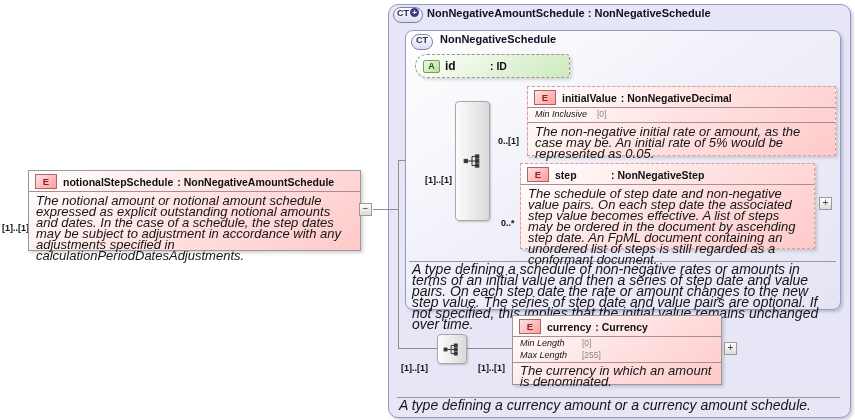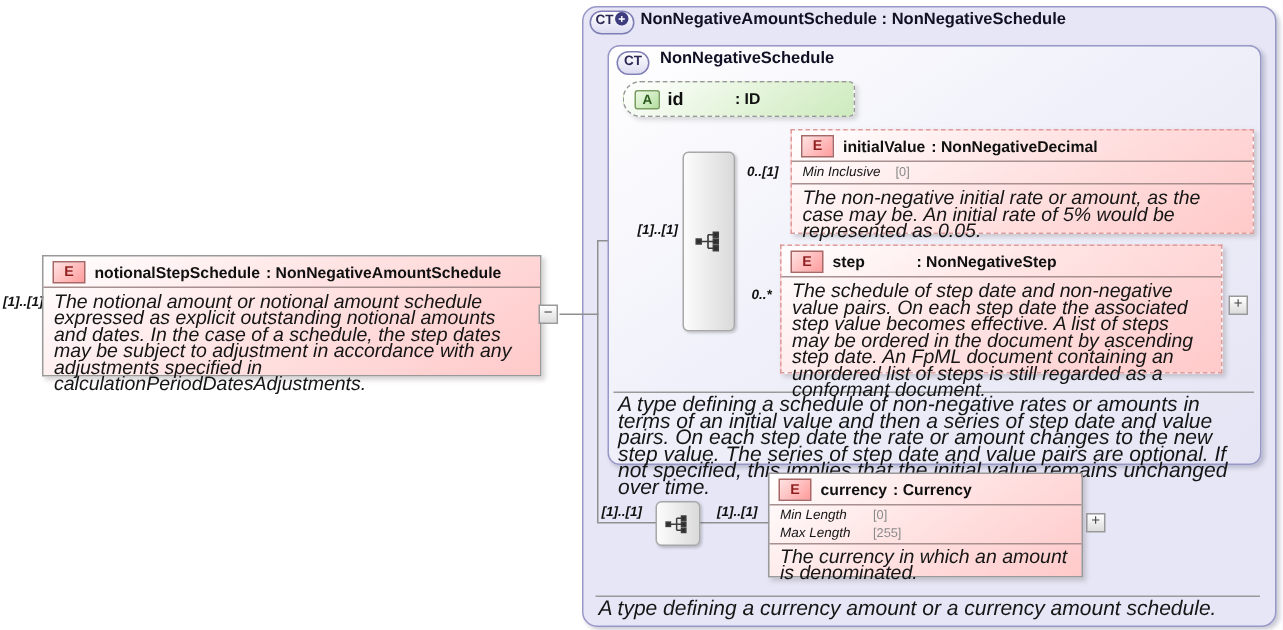--- a/index.html
+++ b/index.html
@@ -55,21 +55,21 @@
   .attr-box{
     position:absolute;z-index:3;display:flex;align-items:center;gap:5px;padding:0 6px 0 7px;
     background:linear-gradient(145deg,#ffffff 0%,#e8f6e0 45%,#cdeabd 100%);
     border:1px dashed #999;border-radius:12px 4px 4px 12px;
     box-shadow:2px 2px 3px rgba(110,120,110,0.25);
   }
   .attr-name{font-size:12px;font-weight:bold;color:#101010;min-width:40px;}
   .attr-type{font-size:10.5px;font-weight:bold;color:#101010;}
   
   .line{position:absolute;background:#8f8f8f;z-index:2;}
-  .card-label{position:absolute;font-size:9px;font-weight:bold;font-style:italic;color:#101010;white-space:nowrap;z-index:3;}
+  .card-label{position:absolute;font-size:9px;font-weight:bold;color:#101010;white-space:nowrap;z-index:3;margin-top:27px;}
   .toggle{
     position:absolute;width:13px;height:13px;box-sizing:border-box;z-index:4;
     border:1px solid #999;background:linear-gradient(#ffffff,#dcdcdc);
     font-size:10px;line-height:10px;text-align:center;color:#444;cursor:pointer;
   }
   .seq-bar{
     position:absolute;z-index:3;display:flex;align-items:center;justify-content:center;
     background:linear-gradient(to right,#fcfcfc,#dadada);
     border:1px solid #a8a8a8;border-radius:4px;box-shadow:1px 1px 2px rgba(0,0,0,0.2);
   }

